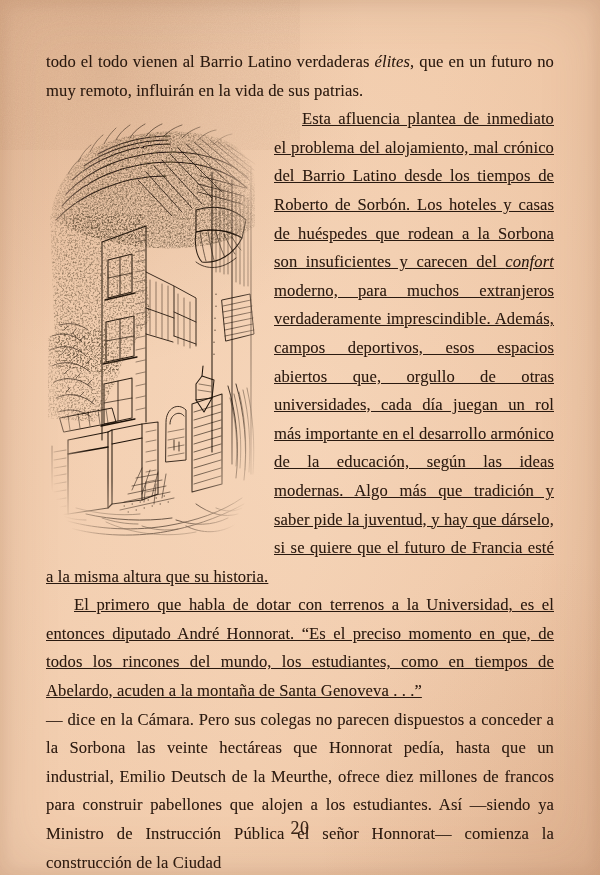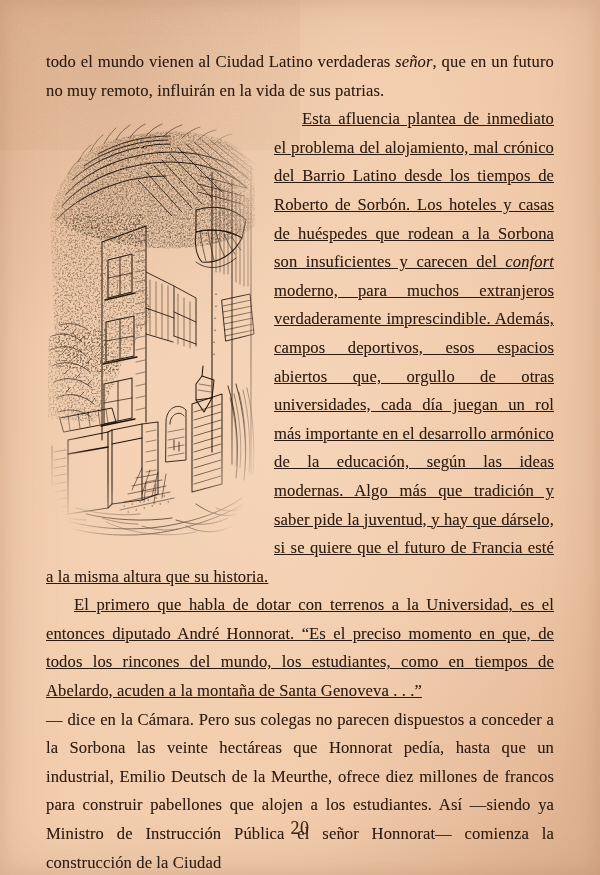--- a/index.html
+++ b/index.html
@@ -69,21 +69,21 @@
     <filter id="gr">
       <feTurbulence type="fractalNoise" baseFrequency="0.85" numOctaves="4" stitchTiles="stitch"></feTurbulence>
       <feColorMatrix type="matrix" values="0 0 0 0 .42  0 0 0 0 .26  0 0 0 0 .14  0 0 0 .20 0"></feColorMatrix>
     </filter>
     <rect width="600" height="875" filter="url(#gr)"></rect>
   </svg>
   <div class="vign"></div>
 
   <div class="content">
 
-    <p><span>todo el mundo vienen al Ciudad Latino verdaderas </span><span class="it">señor</span><span>, que en un futuro no muy remoto, influirán en la vida de sus patrias.</span></p>
+    <p><span>todo el todo vienen al Barrio Latino verdaderas </span><span class="it">élites</span><span>, que en un futuro no muy remoto, influirán en la vida de sus patrias.</span></p>
 
     <p class="indent">
 
       
       <span class="fig">
         <svg viewBox="0 0 212 424" xmlns="http://www.w3.org/2000/svg" aria-hidden="true">
           <defs>
 
             <filter id="stip" x="-10%" y="-10%" width="120%" height="120%">
               <feTurbulence type="fractalNoise" baseFrequency="0.55" numOctaves="5" seed="7"></feTurbulence>

